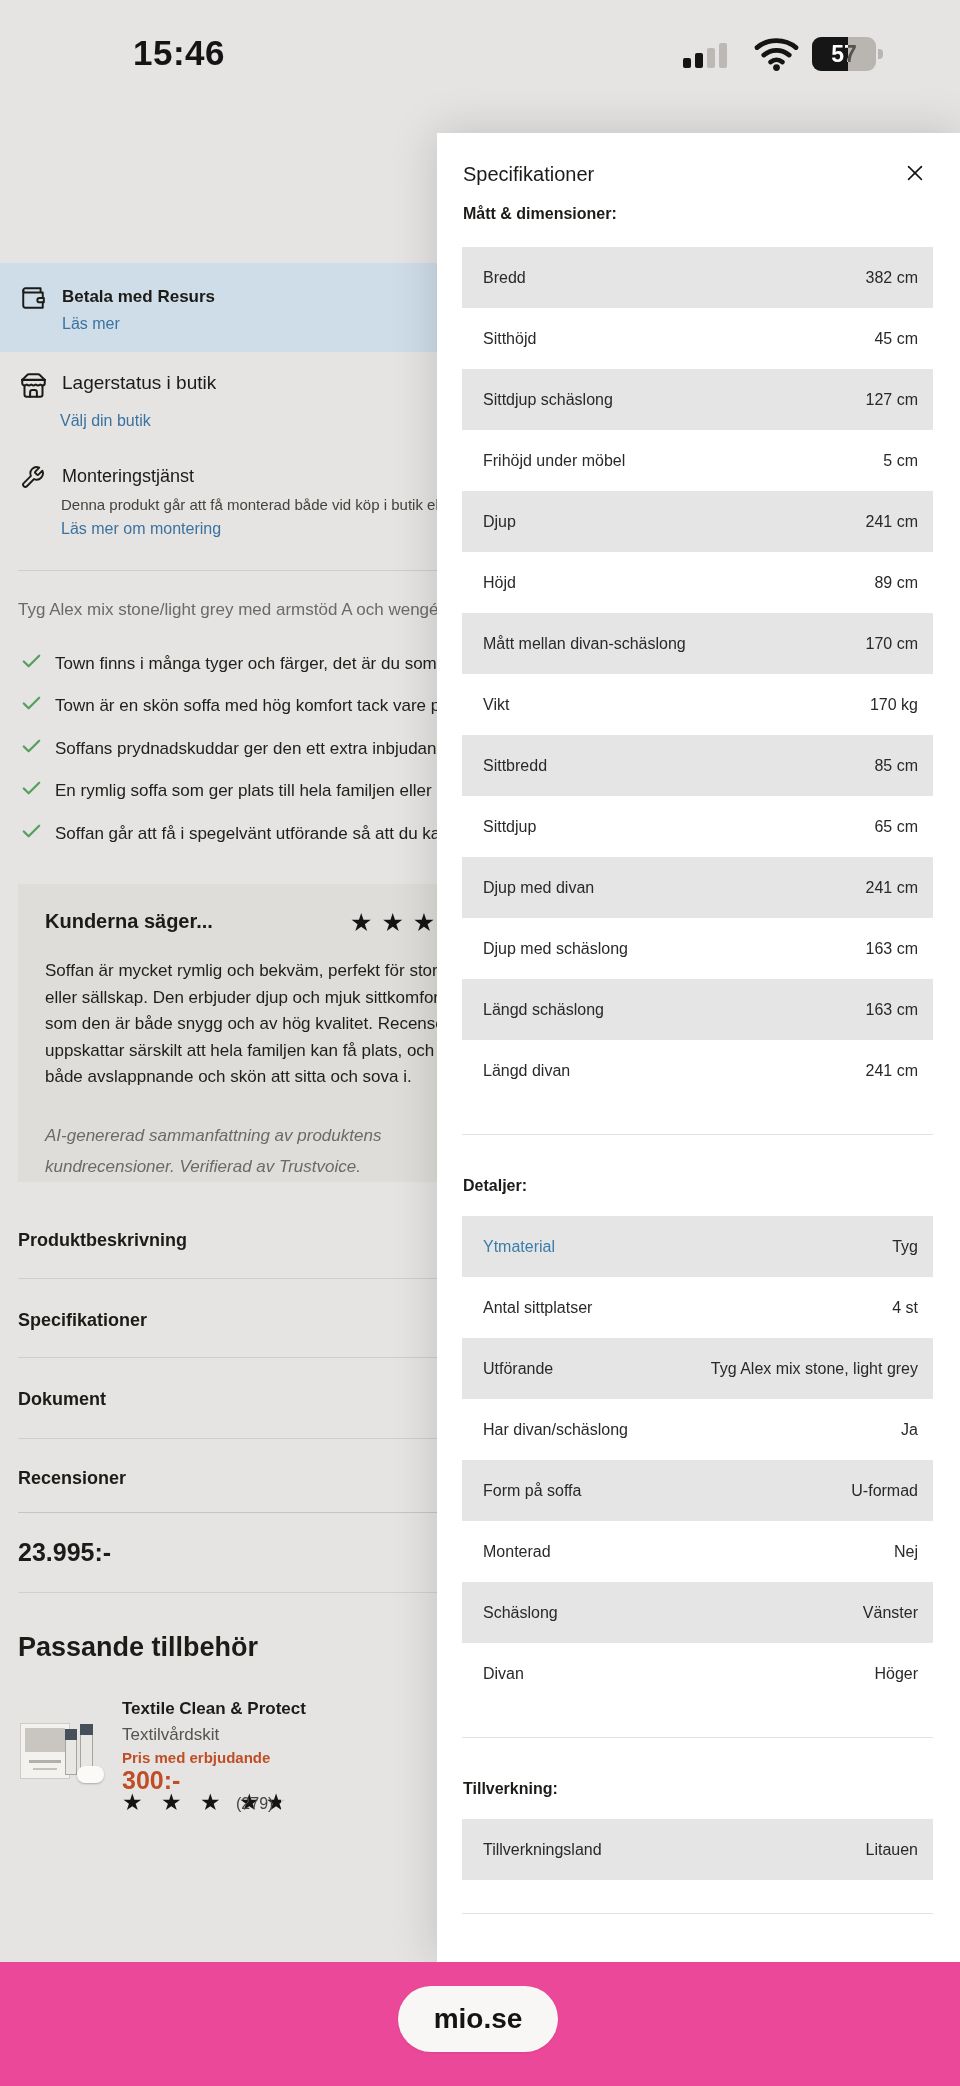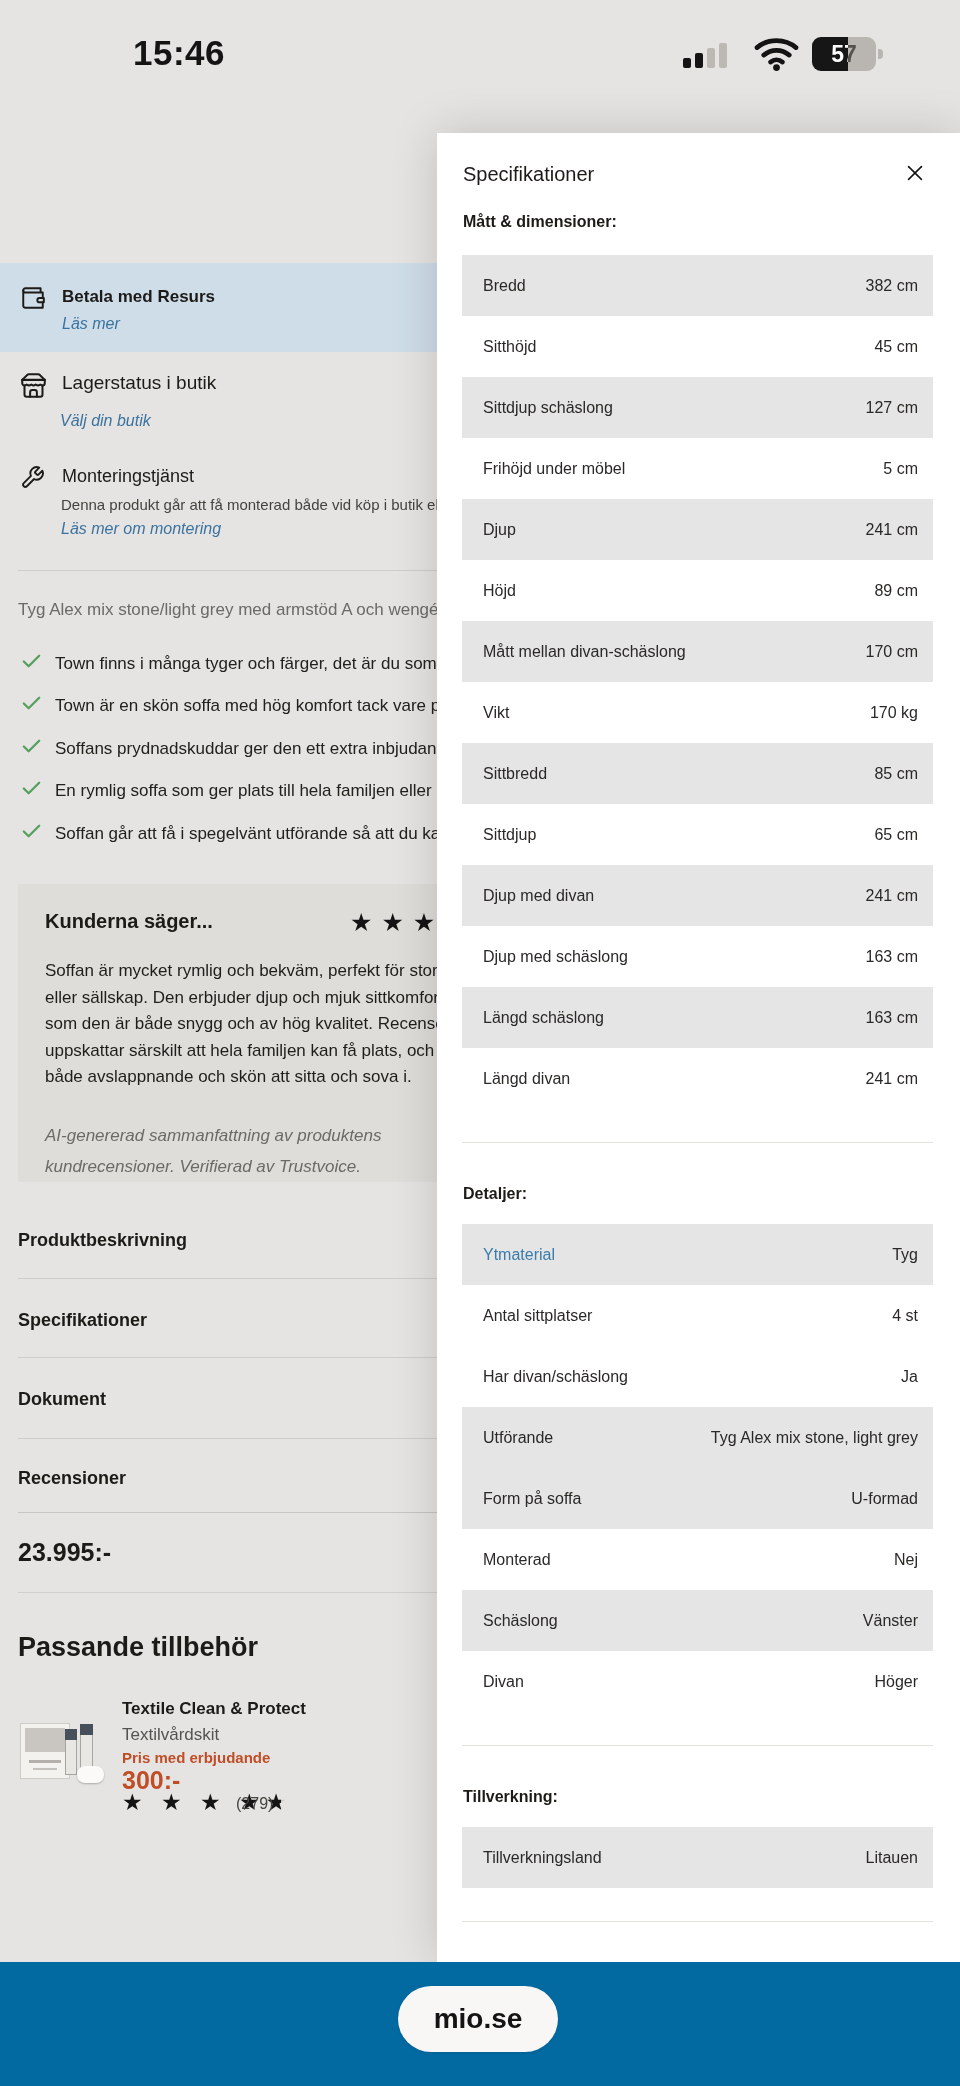--- a/index.html
+++ b/index.html
@@ -21,21 +21,21 @@
   .batt-num { position:absolute; left:0; top:0; width:64px; height:34px; display:flex; align-items:center; justify-content:center; font-size:23px; font-weight:700; color:#55524e; }
   .batt-fill .batt-num { color:#ffffff; }
   .batt-cap { position:absolute; left:66px; top:12px; width:5px; height:10px; border-radius:0 4px 4px 0; background:#b9b6b2; }
 
   
   .page { position:absolute; inset:0; z-index:1; }
   .info-row { position:absolute; left:0; width:960px; }
   .row-payment { top:263px; height:89px; background:#cfdde9; }
   .row-icon { position:absolute; left:20px; }
   .info-title { position:absolute; left:62px; color:#1d1b18; white-space:nowrap; }
-  .link { color:#3a72a0; cursor:pointer; white-space:nowrap;font-style:italic; }
+  .link { color:#3a72a0; cursor:pointer; white-space:nowrap; }
   .row-payment .info-title { top:24px; font-size:17px; font-weight:700; }
   .row-payment .row-icon { top:22px; }
   .row-payment .link { position:absolute; left:62px; top:52px; font-size:16px; }
   .row-stock { top:352px; height:103px; }
   .row-stock .row-icon { top:20px; }
   .row-stock .info-title { top:20px; font-size:19px; font-weight:400; }
   .row-stock .link { position:absolute; left:60px; top:60px; font-size:16px; }
   .row-assembly { top:455px; height:115px; }
   .row-assembly .row-icon { top:10px; }
   .row-assembly .info-title { top:11px; font-size:18px; font-weight:400; }
@@ -78,31 +78,31 @@
   .prod-stars { position:absolute; left:122px; top:1789px; font-size:23px; color:#141414; letter-spacing:6px; white-space:nowrap; }
   .half-star { position:relative; display:inline-block; color:#cac7c3; }
   .half-star .half-fill { position:absolute; left:0; top:0; width:58%; overflow:hidden; color:#141414; }
   .prod-count { position:absolute; left:236px; top:1795px; font-size:16px; color:#45433f; letter-spacing:0; }
 
   
   .panel { position:absolute; left:437px; top:133px; width:523px; height:1829px; background:#ffffff; z-index:2; box-shadow:0 0 45px rgba(0,0,0,.16); overflow:hidden; }
   .panel-title { margin:30px 27px 0 26px; font-size:20px; font-weight:400; color:#1d1b18; }
   .panel-close { position:absolute; top:158px; right:30px; width:30px; height:30px; display:flex; align-items:center; justify-content:center; cursor:pointer; z-index:3; }
   .panel-heading { margin:42px 26px 21px; font-size:16px; font-weight:700; color:#1d1b18; }
-  .panel-heading.first { margin-top:27px; margin-bottom:24px; }
+  .panel-heading.first { margin-top:19px; margin-bottom:24px; }
   .spec-rows { margin:0 27px 0 25px; }
   .spec-row { height:61px; display:flex; align-items:center; justify-content:space-between; padding:0 15px 0 21px; font-size:16px; color:#2a2927; }
   .spec-row.stripe { background:#e5e5e5; }
   .spec-label { white-space:nowrap; }
   .spec-label.link-label { color:#3a7dab; cursor:pointer; }
   .spec-value { white-space:nowrap; }
   .panel-hr { margin:33px 27px 0 25px; border-top:1px solid #e4e2df; }
 
   
-  .bottombar { position:absolute; left:0; top:1962px; width:960px; height:124px; background:#0369a1; z-index:3; }
+  .bottombar { position:absolute; left:0; top:1962px; width:960px; height:124px; background:#ec4899; z-index:3; }
   .url-pill { position:absolute; left:398px; top:24px; width:160px; height:66px; border-radius:33px; background:#f8f7f6; box-shadow:0 1px 3px rgba(0,0,0,.08); display:flex; align-items:center; justify-content:center; cursor:pointer; }
   .url-pill span { font-size:28px; font-weight:700; color:#141414; }
 </style>
 </head>
 <body>
 
 <div class="screen">
 
   <div class="page">
 
@@ -309,27 +309,27 @@
         <div class="panel-heading">Detaljer:</div>
         <div class="spec-rows">
           <div class="spec-row stripe">
             <span class="spec-label link-label">Ytmaterial</span>
             <span class="spec-value">Tyg</span>
           </div>
           <div class="spec-row">
             <span class="spec-label">Antal sittplatser</span>
             <span class="spec-value">4 st</span>
           </div>
+          <div class="spec-row stripe">
+            <span class="spec-label">Utförande</span>
+            <span class="spec-value">Tyg Alex mix stone, light grey</span>
+          </div>
           <div class="spec-row">
             <span class="spec-label">Har divan/schäslong</span>
             <span class="spec-value">Ja</span>
-          </div>
-          <div class="spec-row stripe">
-            <span class="spec-label">Utförande</span>
-            <span class="spec-value">Tyg Alex mix stone, light grey</span>
           </div>
           <div class="spec-row stripe">
             <span class="spec-label">Form på soffa</span>
             <span class="spec-value">U-formad</span>
           </div>
           <div class="spec-row">
             <span class="spec-label">Monterad</span>
             <span class="spec-value">Nej</span>
           </div>
           <div class="spec-row stripe">

